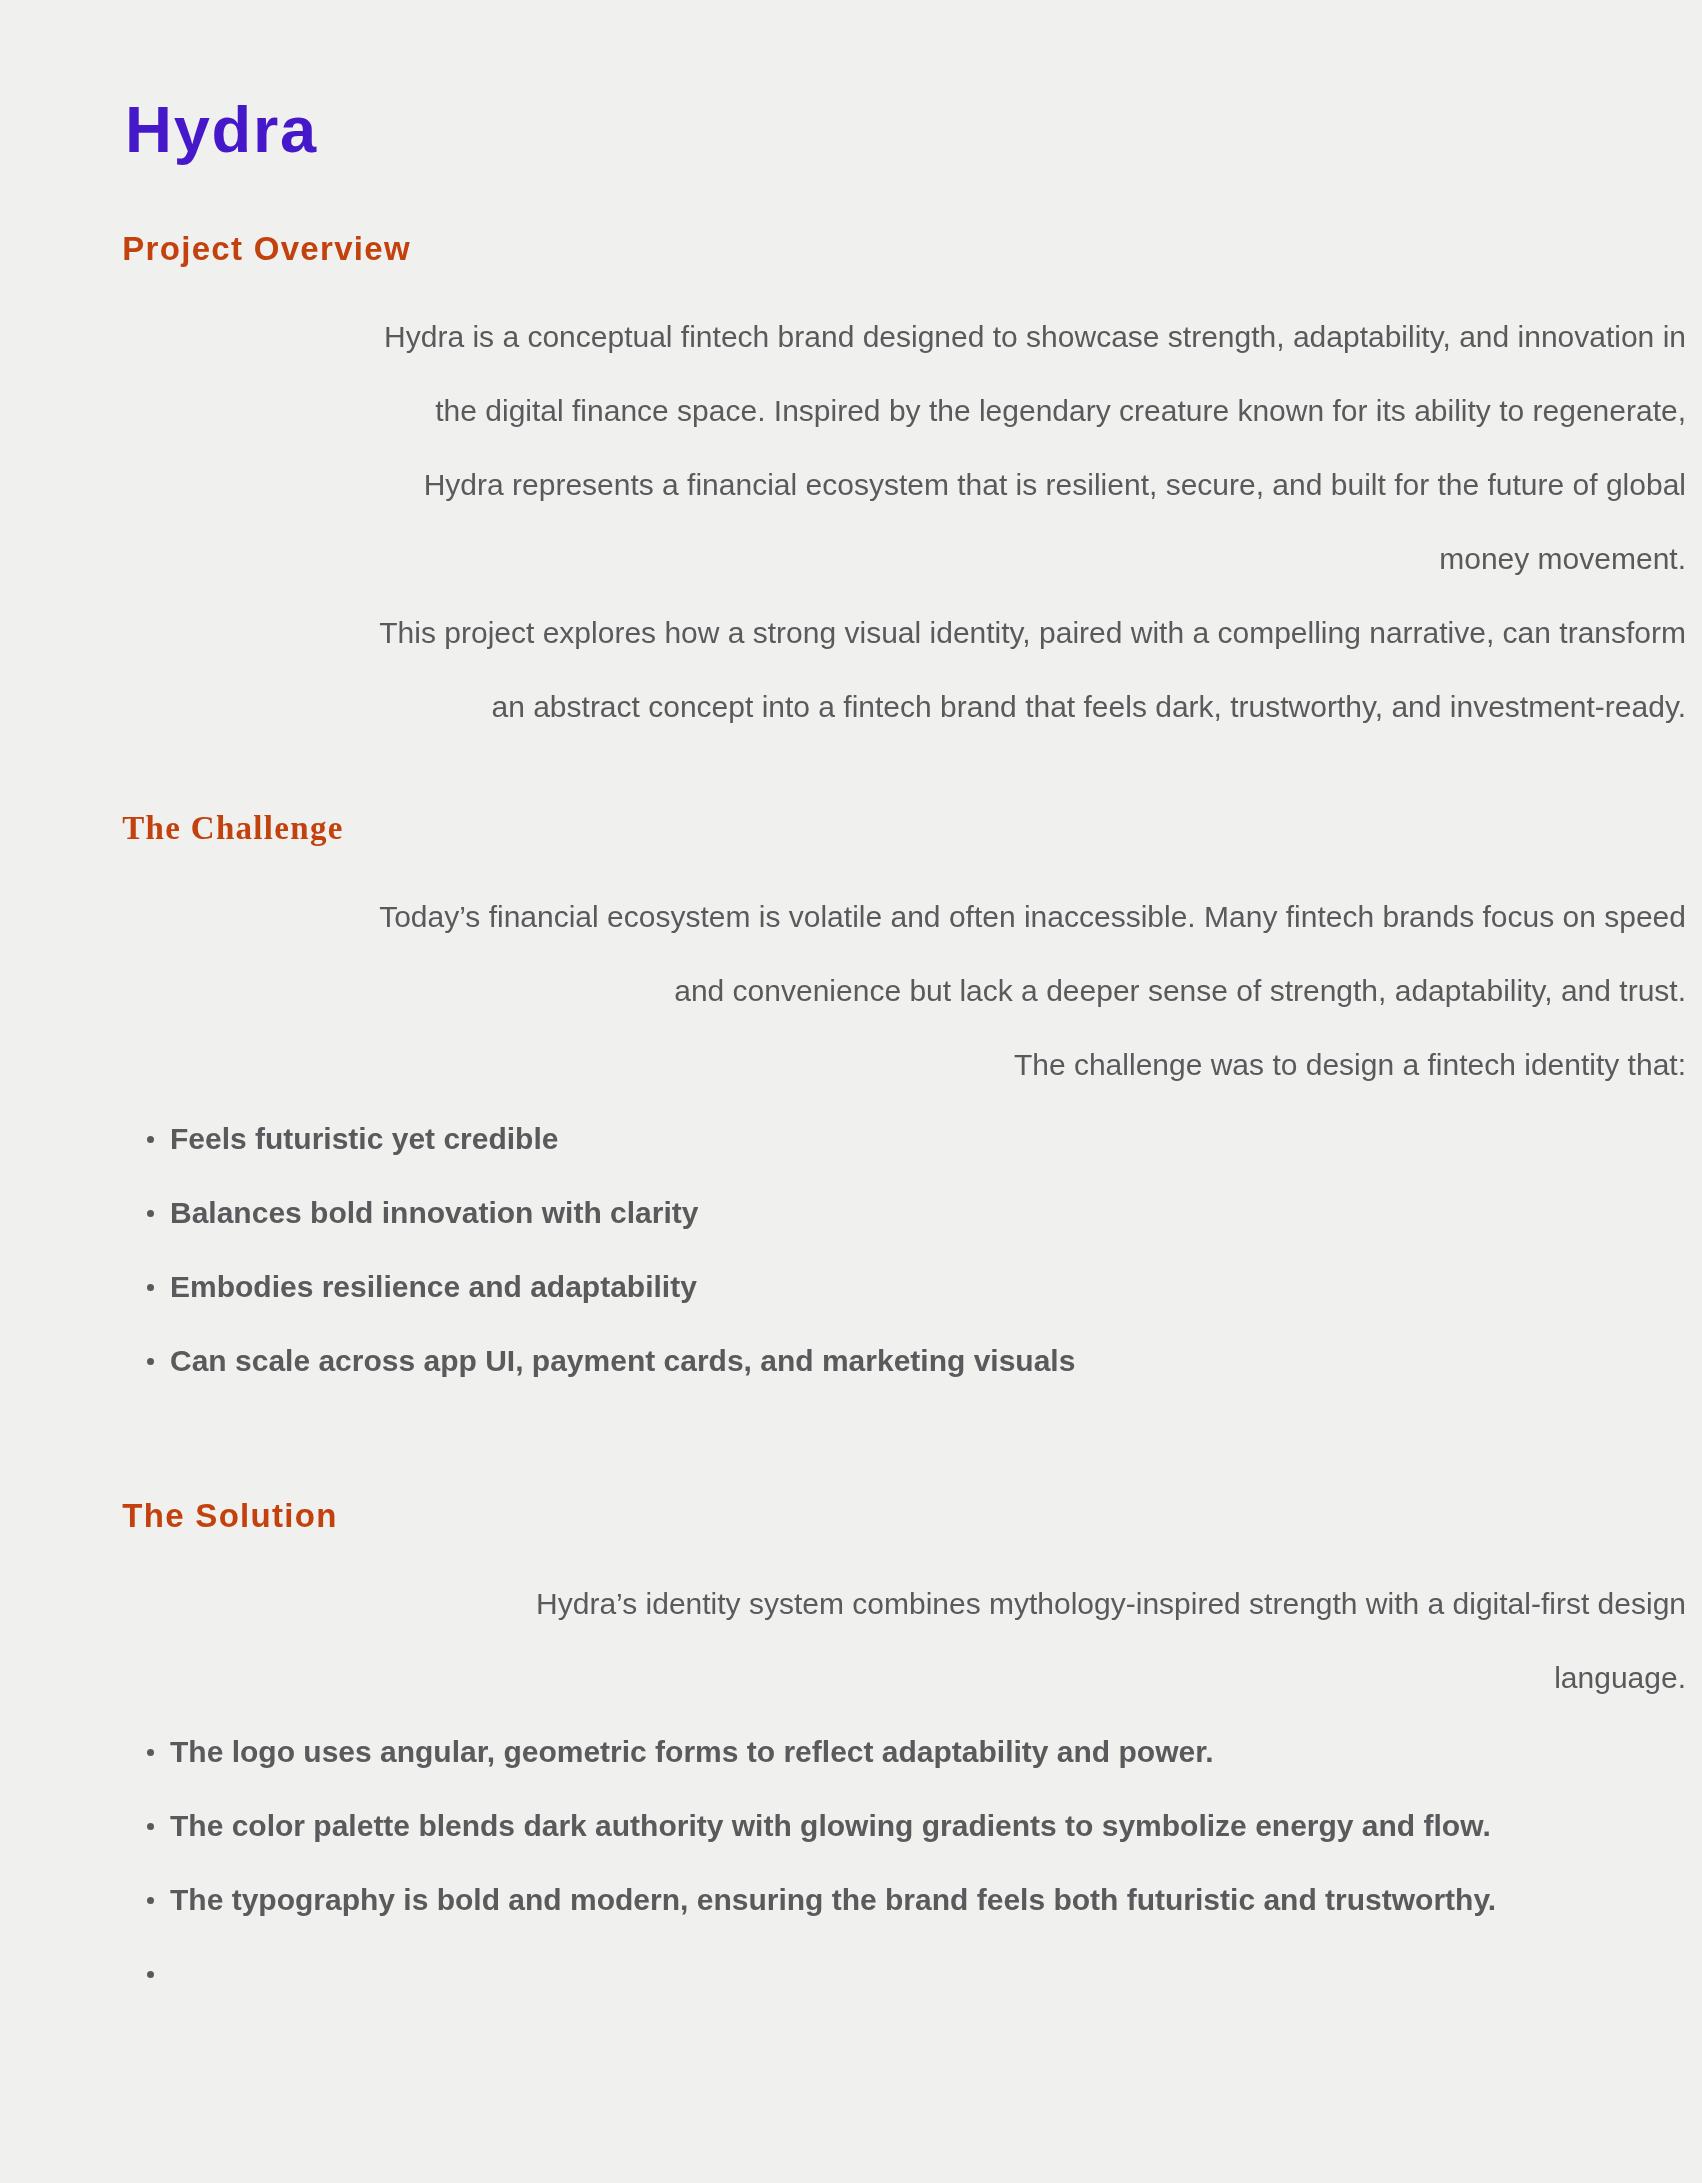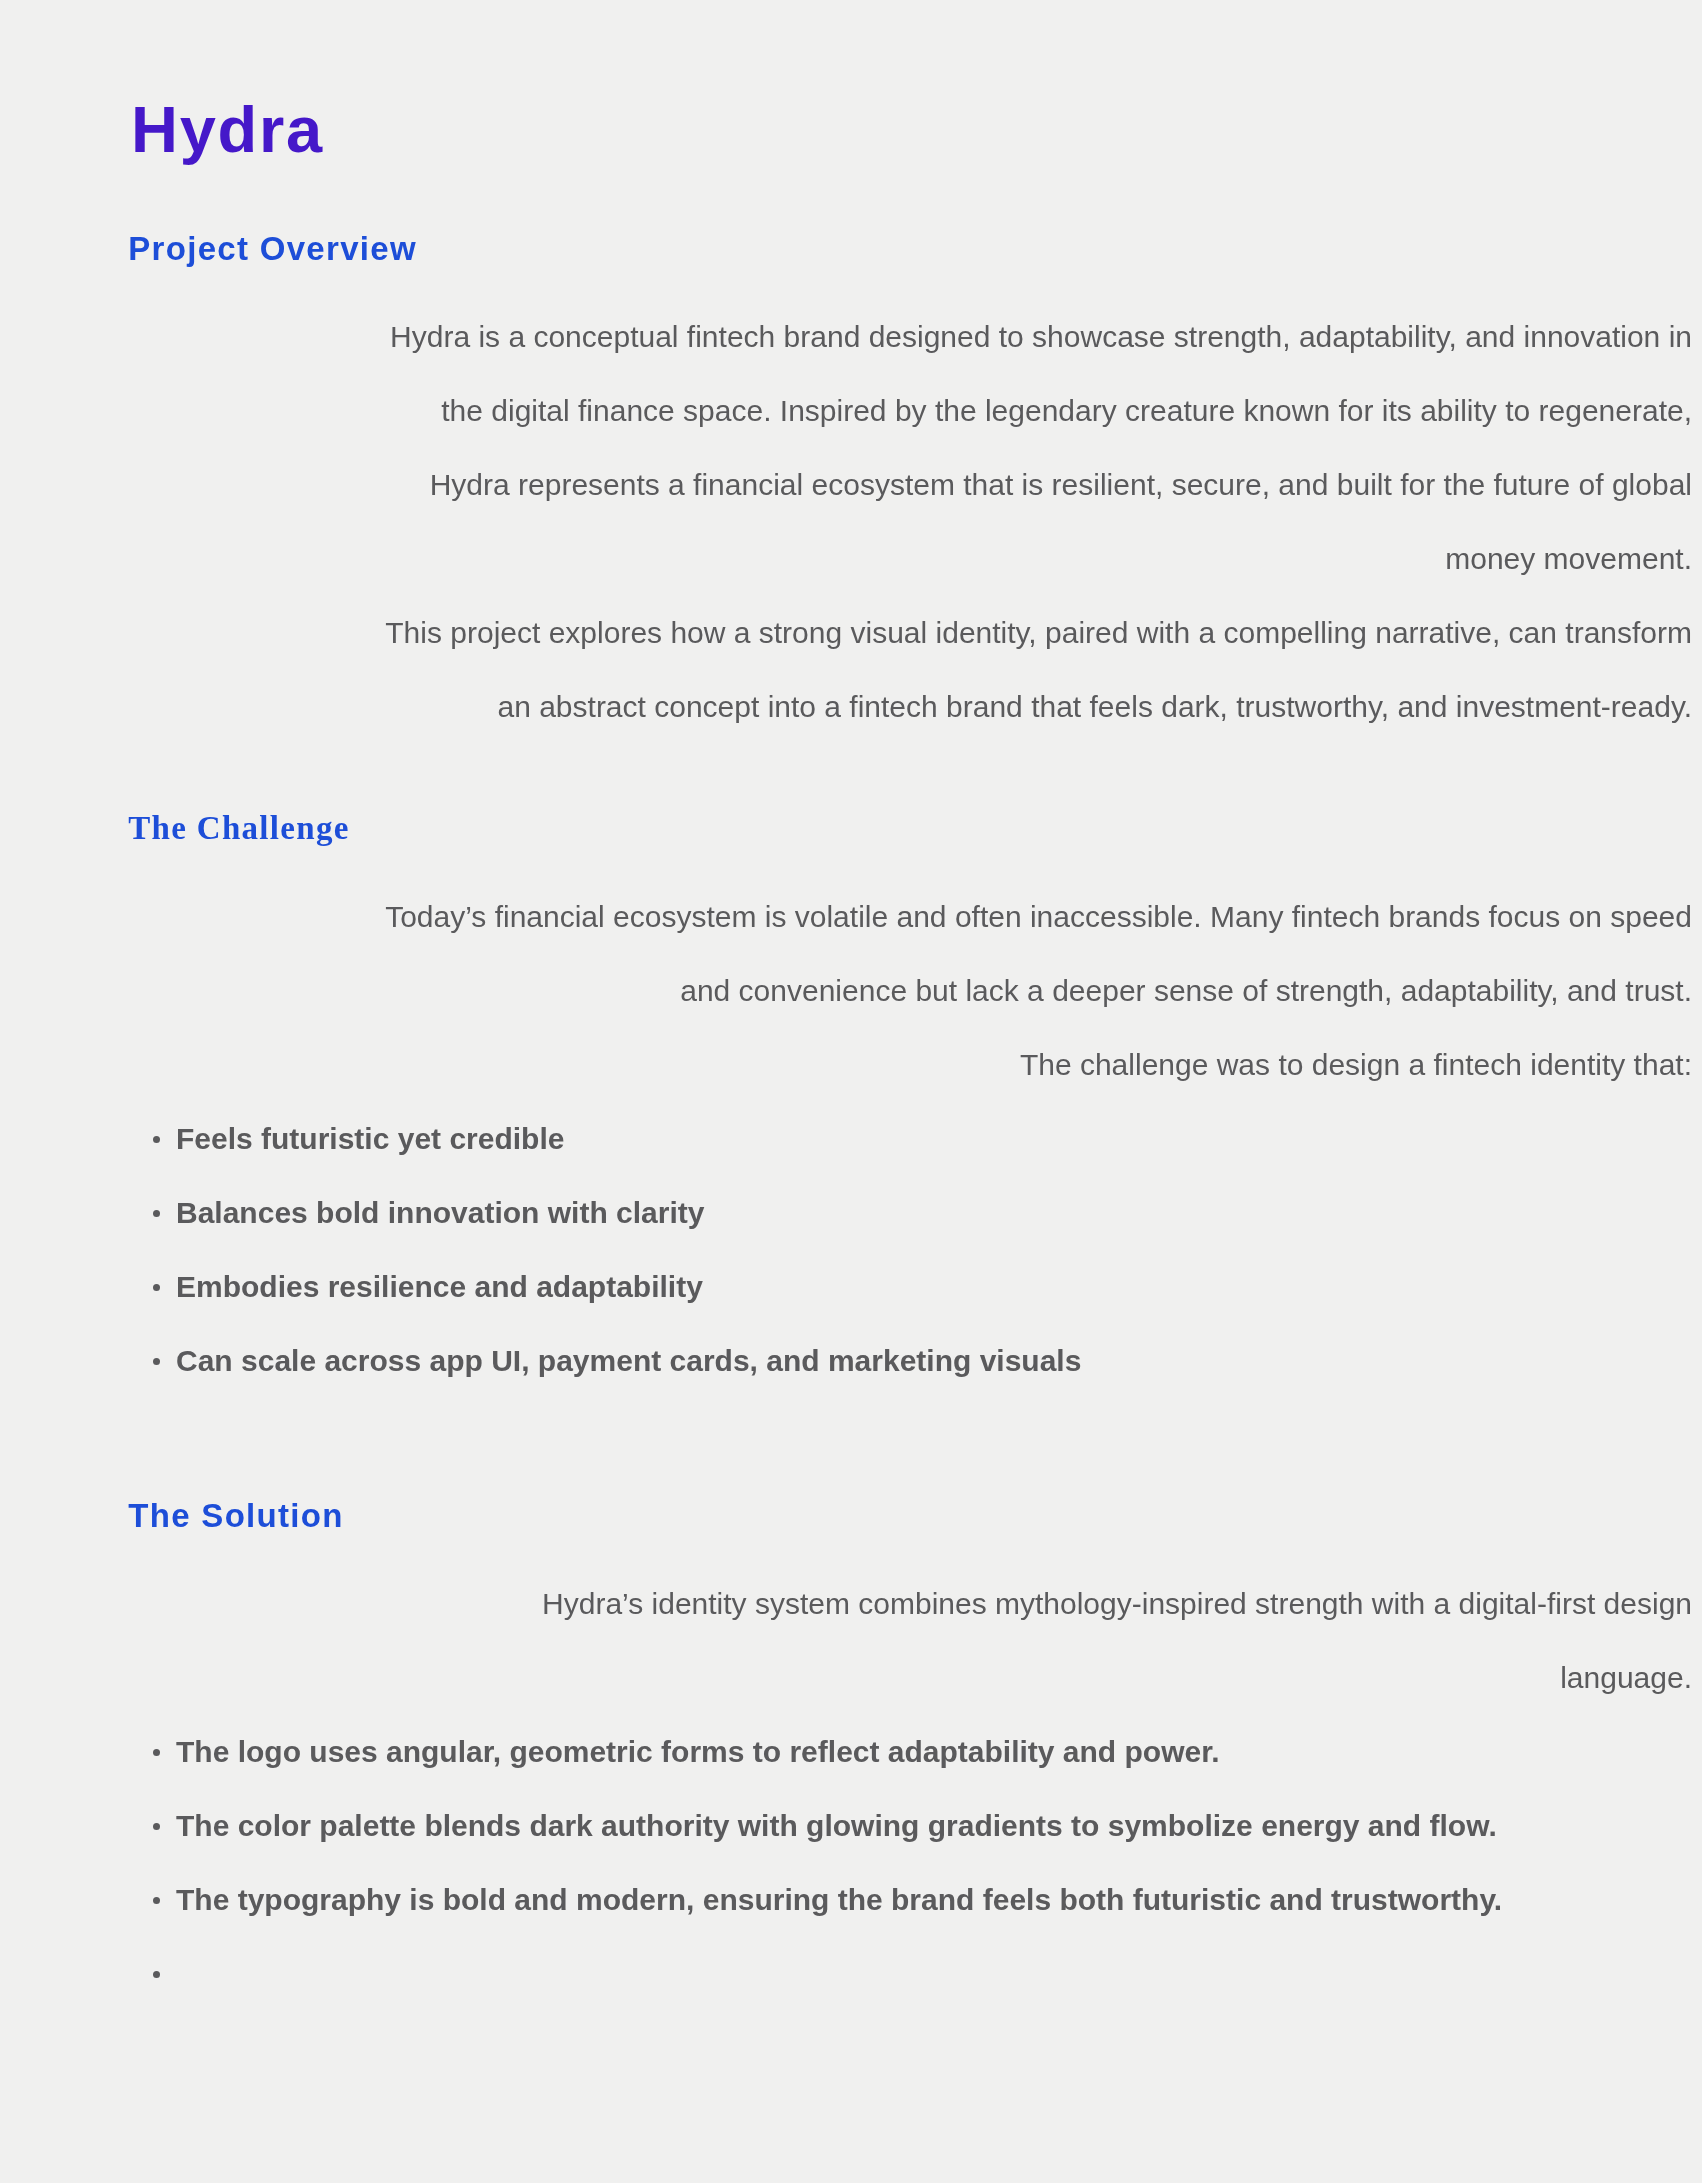--- a/index.html
+++ b/index.html
@@ -9,37 +9,36 @@
   }
   body {
     width: 1703px;
     height: 2198px;
     font-family: "Liberation Sans", sans-serif;
     overflow: hidden;
   }
   .container {
     padding-left: 114px;
     width: 1572px;
-    margin-left: 6px;
   }
   h1.page-title {
     margin: 97px 0 0 11px;
     font-size: 65px;
     line-height: 1.0;
     font-weight: 700;
     letter-spacing: 1.7px;
     color: #4518c9;
   }
   h2.section-heading {
     margin: 0 0 0 8.3px;
     font-size: 33px;
     line-height: 39px;
     font-weight: 700;
     letter-spacing: 1.3px;
-    color: #1d4ed8;
+    color: #c2410c;
   }
   .section-overview h2.section-heading { margin-top: 67px; }
   .section-challenge h2.section-heading { margin-top: 65px; font-family: Liberation Serif, serif; }
   .section-solution h2.section-heading { margin-top: 98px; }
   p.body-text {
     margin: 0;
     font-size: 30px;
     line-height: 74px;
     font-weight: 400;
     color: #5a5a5c;

